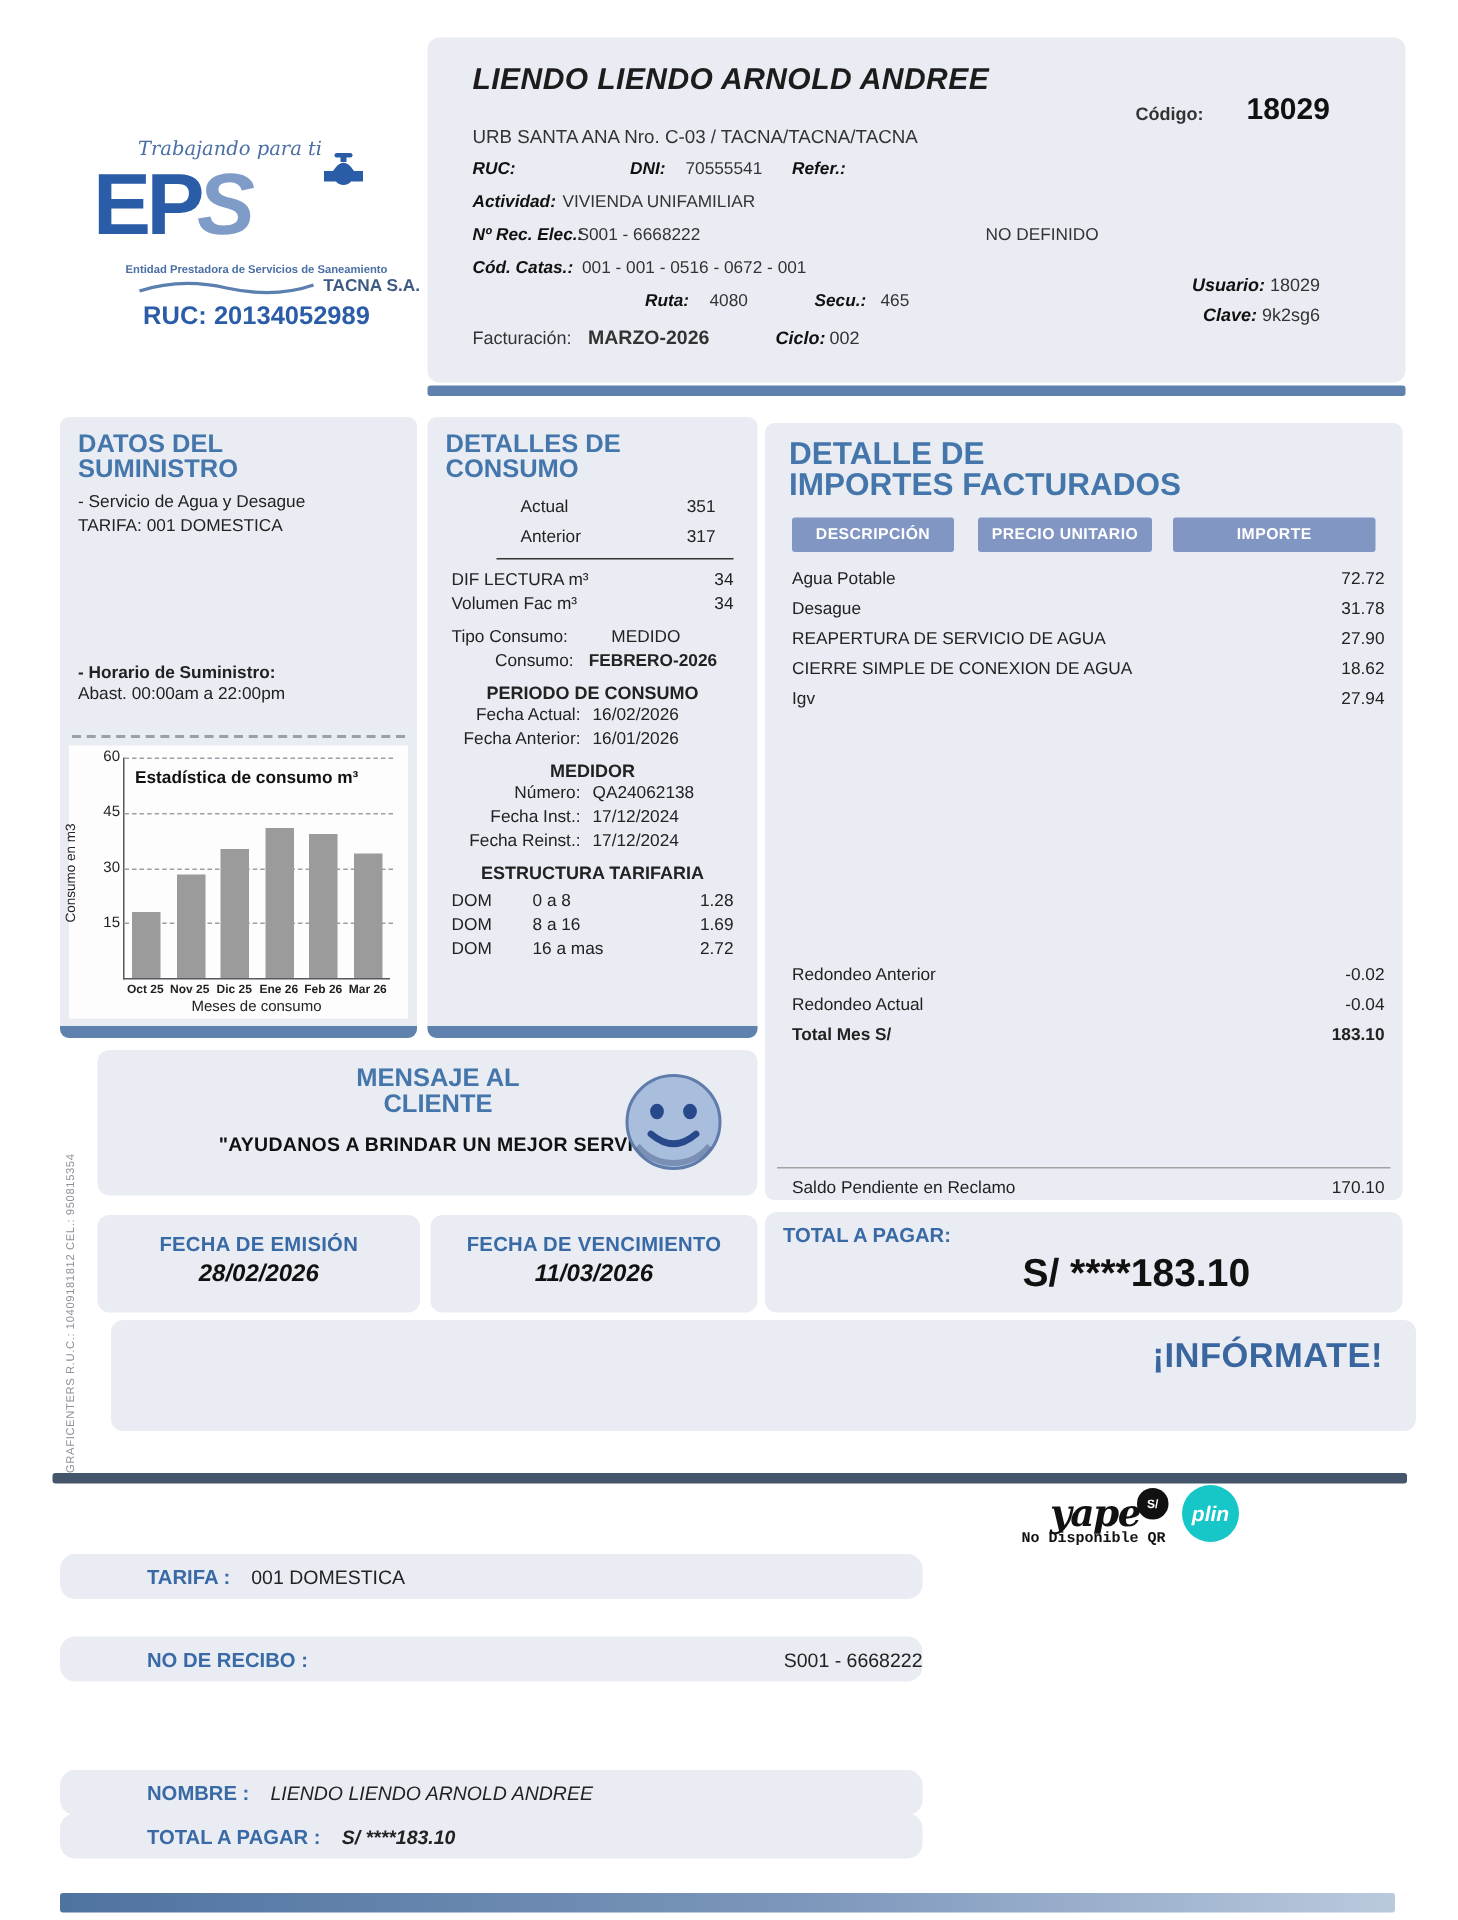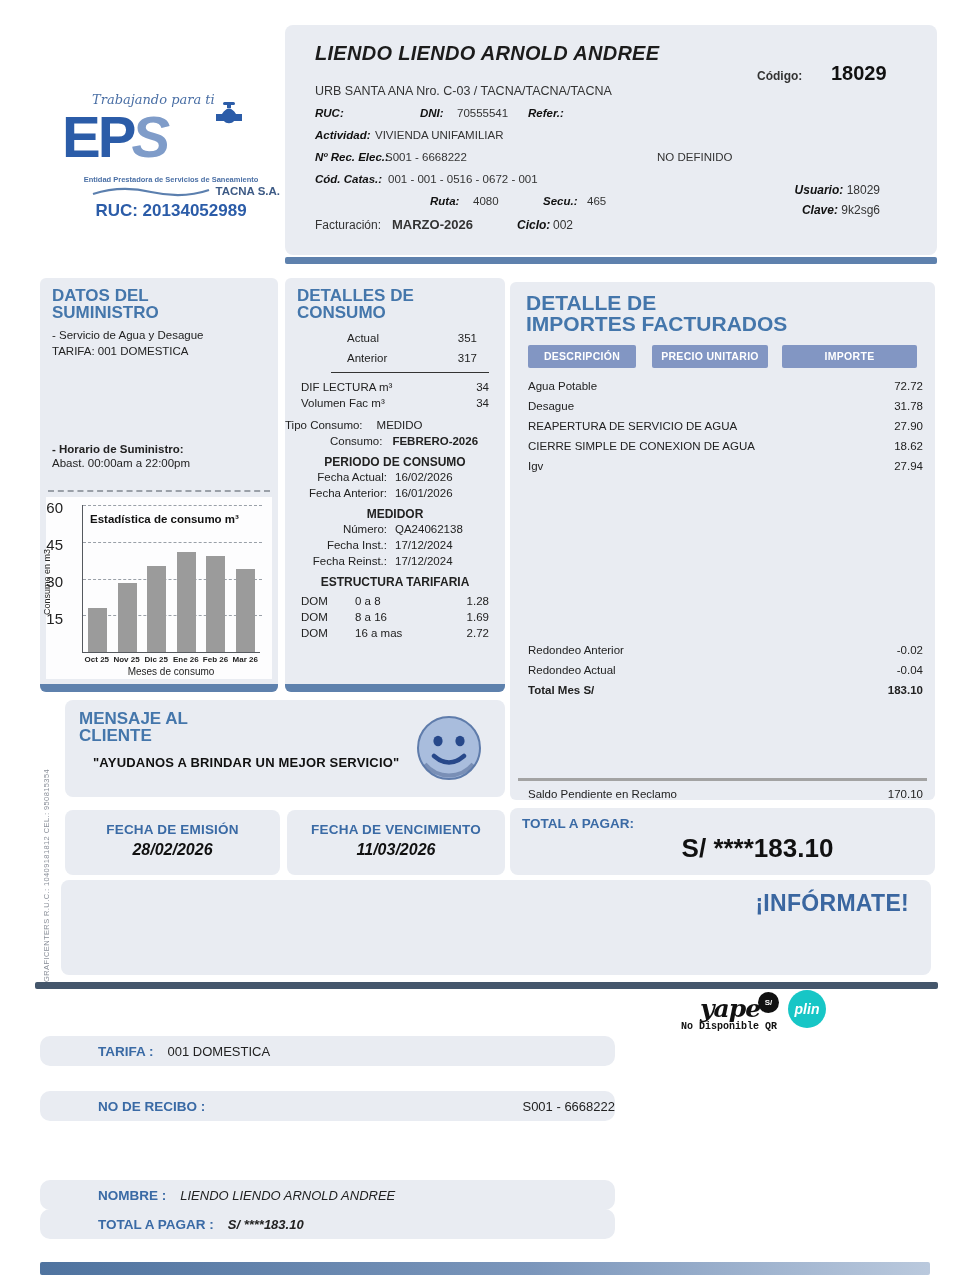--- a/index.html
+++ b/index.html
@@ -44,21 +44,21 @@
 
   .col-left .blue-title { font-size:17px; padding:9px 0 0 12px; }
   .small-line { font-size:11.5px; color:#222; padding-left:12px; }
   .dash-sep { position:absolute; left:8px; right:8px; top:212px; border-top:2px dashed #9aa0a8; }
 
   
   .chart { position:absolute; left:6px; top:219px; width:226px; height:182px; background:#fdfdfe; }
   .ylab { position:absolute; left:-4px; top:30px; height:110px; writing-mode:vertical-rl; transform:rotate(180deg); font-size:9px; color:#222; text-align:center; }
   .plot { position:absolute; left:36px; top:8px; width:178px; height:148px; border-left:1.5px solid #55595f; border-bottom:1.5px solid #55595f; }
   .grid { position:absolute; left:0; right:-2px; border-top:1.5px dashed #9aa0a8; }
-  .ytick { position:absolute; right:209px; width:24px; text-align:right; font-size:15px; color:#222; }
+  .ytick { position:absolute; right:192px; width:24px; text-align:right; font-size:10px; color:#222; }
   .bars { position:absolute; inset:0; display:flex; align-items:flex-end; }
   .bar-slot { flex:1; display:flex; justify-content:center; align-items:flex-end; height:100%; }
   .bar { width:19px; background:#9b9b9b; }
   .chart-title { position:absolute; left:44px; top:16px; font-size:11.5px; font-weight:bold; color:#111; white-space:nowrap; }
   .xlabels { position:absolute; left:36px; top:158px; width:178px; display:flex; }
   .xlabels span { flex:1; text-align:center; font-size:8px; font-weight:bold; color:#222; white-space:nowrap; }
   .xaxis-title { position:absolute; left:36px; top:169px; width:178px; text-align:center; font-size:10px; color:#222; }
 
   
   .col-mid .blue-title { font-size:17px; padding:9px 0 0 12px; }
@@ -71,40 +71,40 @@
   .kv .v { padding-left:8px; }
 
   
   .col-right .blue-title { font-size:21px; padding:10px 0 0 16px; }
   .chips { display:flex; margin:10px 0 0 18px; width:389px; }
   .chip { height:23px; background:#8296c3; color:#fff; font-size:10.5px; font-weight:bold;
           display:flex; align-items:center; justify-content:center; letter-spacing:.3px; border-radius:2px; }
   .chip1 { width:108px; } .chip2 { width:116px; margin-left:16px; } .chip3 { width:135px; margin-left:auto; }
   .irow { display:flex; justify-content:space-between; font-size:11.5px; padding:0 12px 0 18px; line-height:20px; }
   .irow.bold { font-weight:bold; }
-  .saldo-row { position:absolute; left:8px; right:8px; top:496px; border-top:3px solid #a3a3a3;
+  .saldo-row { position:absolute; left:8px; right:8px; top:496px; border-top:1px solid #a3a3a3;
                display:flex; justify-content:space-between; font-size:11.5px; padding:7px 4px 0 10px; }
 
   
-  .mensaje-box { left:65px; top:700px; width:440px; height:97px; }
+  .mensaje-box { left:65px; top:700px; width:440px; height:97px;text-align:center; }
   .mensaje-box .blue-title { font-size:17px; padding:10px 0 0 14px; }
   .mensaje-text { font-size:13px; font-weight:bold; color:#111; padding:10px 0 0 28px; letter-spacing:.2px; }
   .smiley { position:absolute; right:22px; top:14px; }
 
   
   .fecha-box { position:absolute; top:810px; height:65px; background:#e9ecf2; border-radius:8px; text-align:center; }
   .fecha-box .lab { font-size:13.5px; font-weight:bold; color:#3a6aa5; margin-top:12px; letter-spacing:.2px; }
   .fecha-box .val { font-size:16px; font-weight:bold; font-style:italic; color:#111; margin-top:4px; }
   .box-emision { left:65px; width:215px; }
   .box-venc { left:287px; width:218px; }
   .total-box { left:510px; top:808px; width:425px; height:67px; }
   .total-box .lab { font-size:13.5px; font-weight:bold; color:#3a6aa5; padding:8px 0 0 12px; }
   .total-box .val { font-size:26px; font-weight:bold; color:#111; text-align:center; padding-left:70px; margin-top:2px; }
 
-  .informate-box { left:61px; top:880px; width:870px; height:95px; }
+  .informate-box { left:74px; top:880px; width:870px; height:74px; }
   .informate { text-align:right; font-size:23px; font-weight:bold; color:#3a66a0; padding:10px 22px 0 0; letter-spacing:.3px; }
 
   .navy-bar { left:35px; top:982px; width:903px; height:7px; background:#44566b; border-radius:2px; }
 
   
   .yape { position:absolute; left:700px; top:994px; font-size:25px; font-weight:bold; font-style:italic;
           font-family:"DejaVu Serif", serif; color:#111; letter-spacing:-1px; }
   .yape-badge { position:absolute; left:758px; top:992px; width:21px; height:21px; background:#111; border-radius:50%;
           color:#fff; font-size:8px; font-weight:bold; display:flex; align-items:center; justify-content:center;
           font-family:"Liberation Sans", sans-serif; font-style:normal; }
@@ -250,21 +250,21 @@
       </div>
     <div class="mid-hr"></div>
     <div class="crow">
         <span>DIF LECTURA m³</span>
         <span>34</span>
       </div>
     <div class="crow">
         <span>Volumen Fac m³</span>
         <span>34</span>
       </div>
-    <div class="kv" style="margin-top:6px; ">
+    <div class="kv" style="margin-top:6px; padding-left:16px;gap:15px;">
         <span>Tipo Consumo:</span>
         <span style="padding-left:14px;">MEDIDO</span>
       </div>
     <div class="kv" style="padding-left:45px;">
         <span>Consumo:</span>
         <span style="padding-left:10px; font-weight:bold;">FEBRERO-2026</span>
       </div>
     <div class="sec-title">PERIODO DE CONSUMO</div>
     <div class="kv">
         <span class="k">Fecha Actual:</span>

